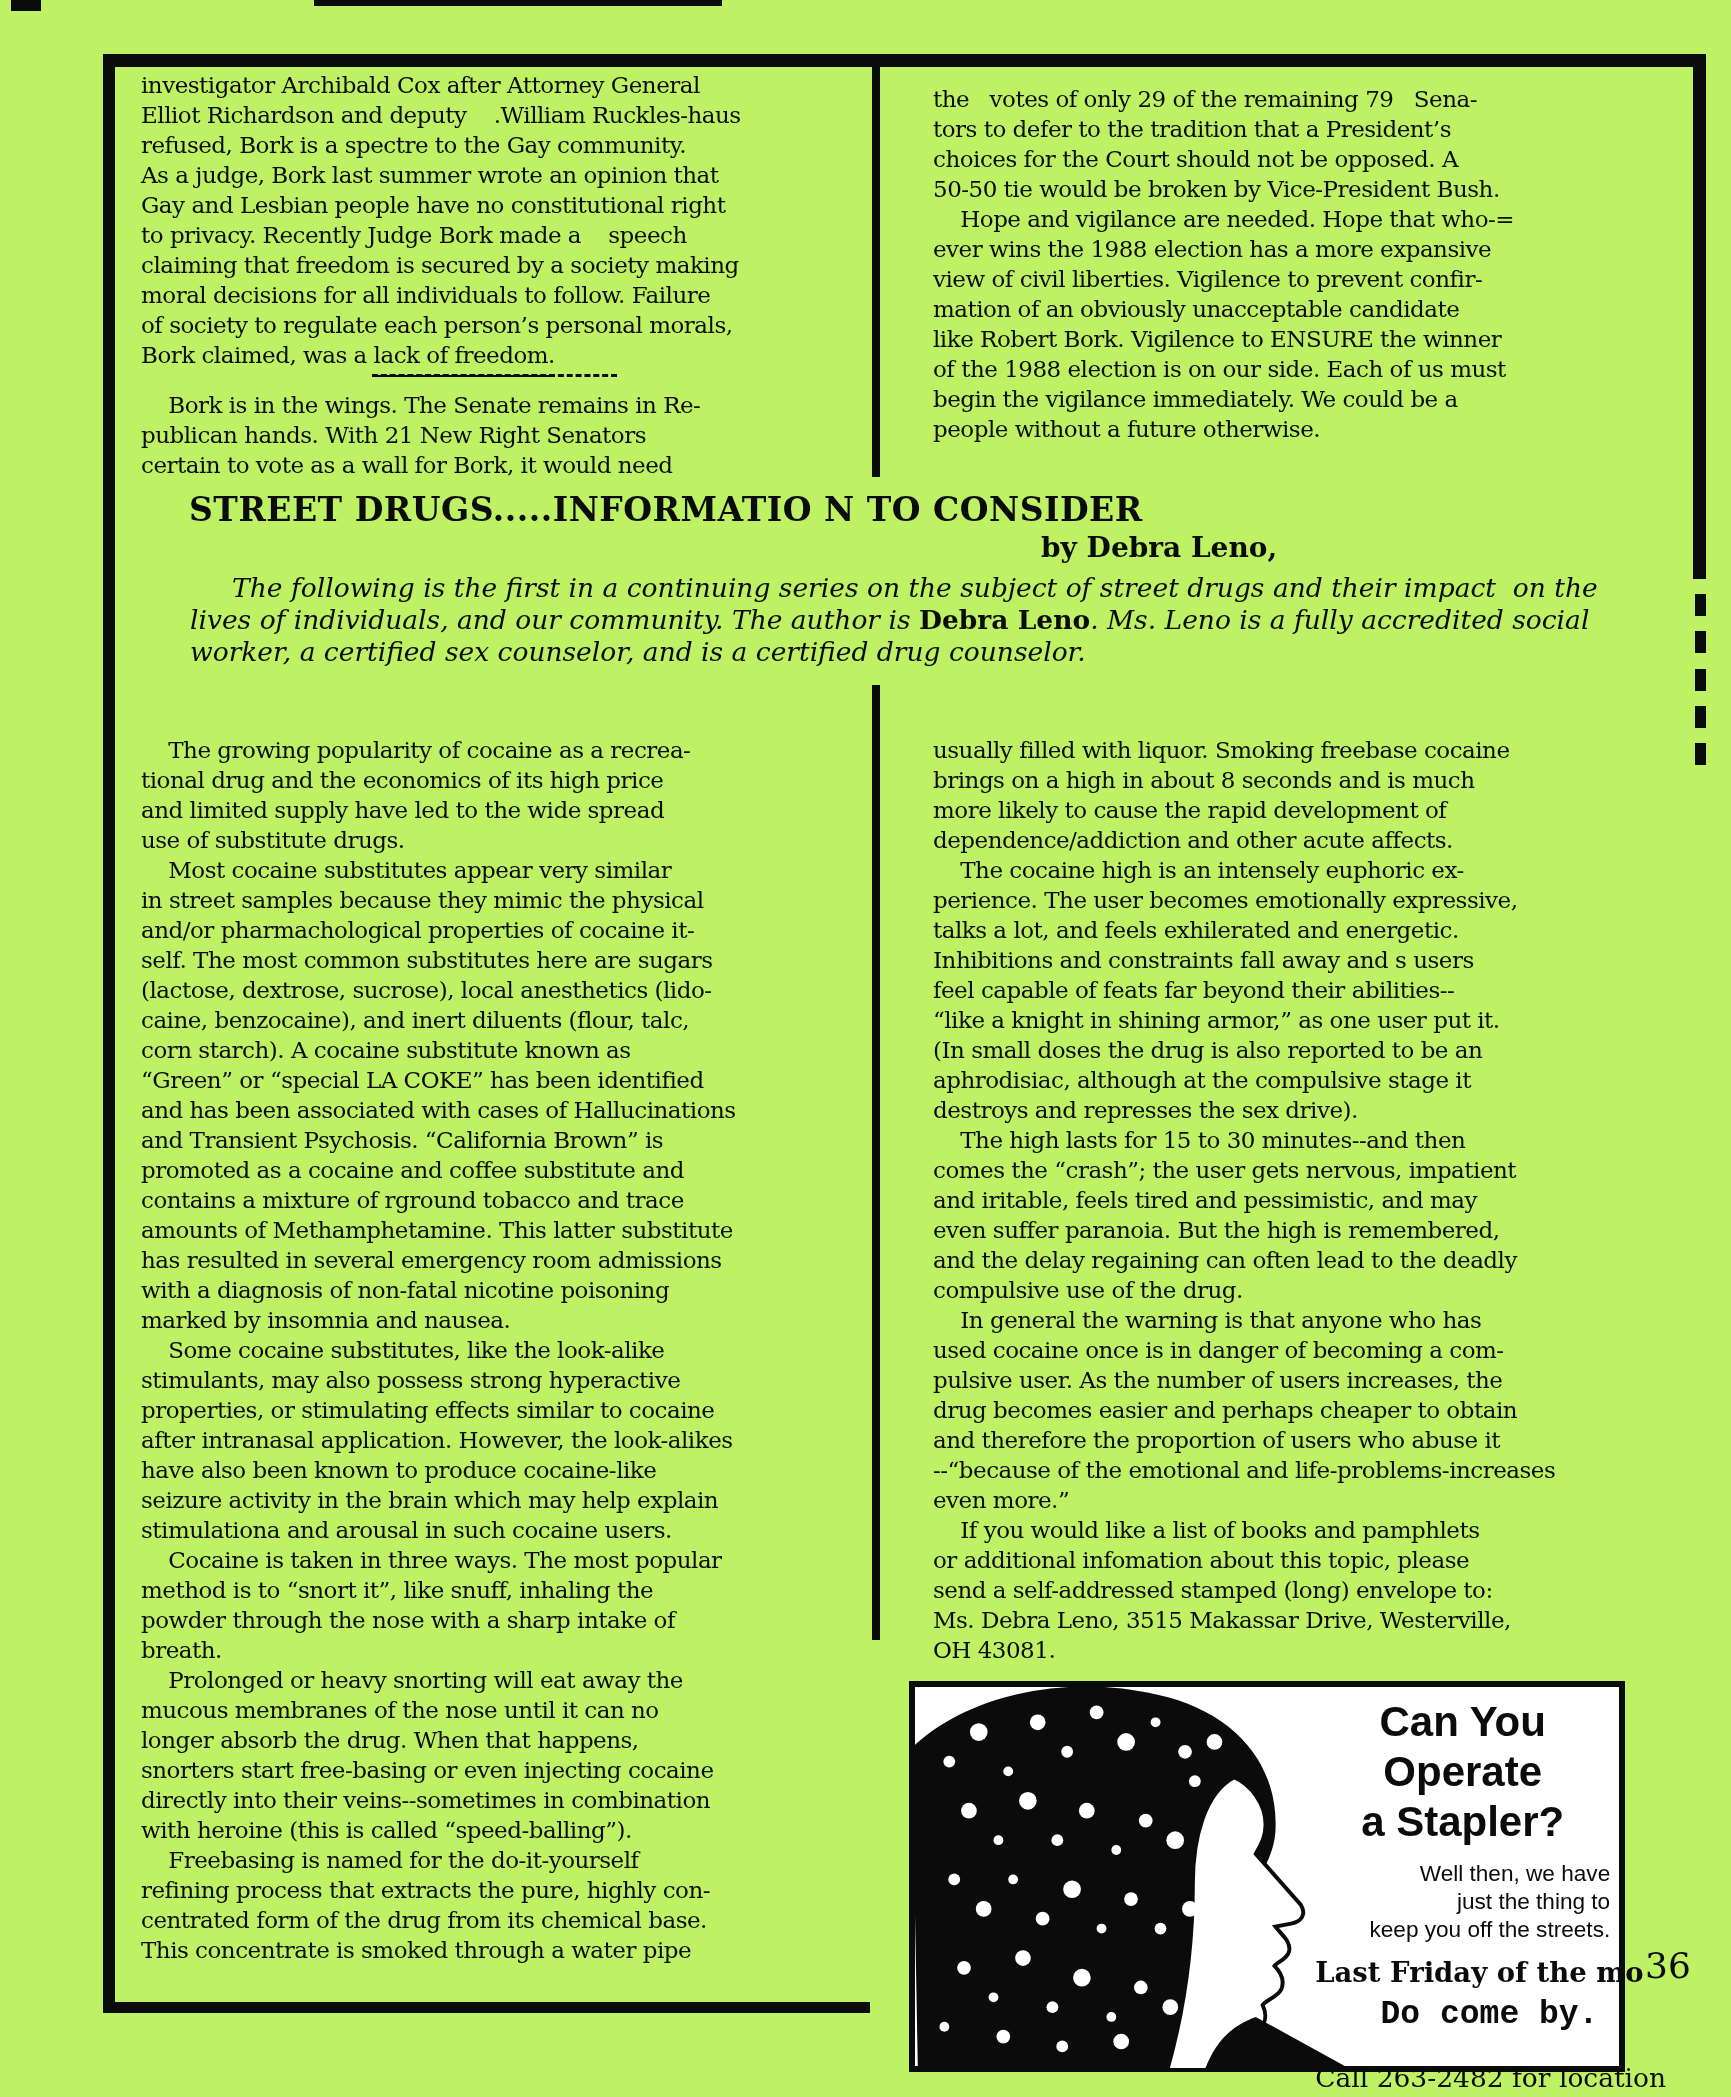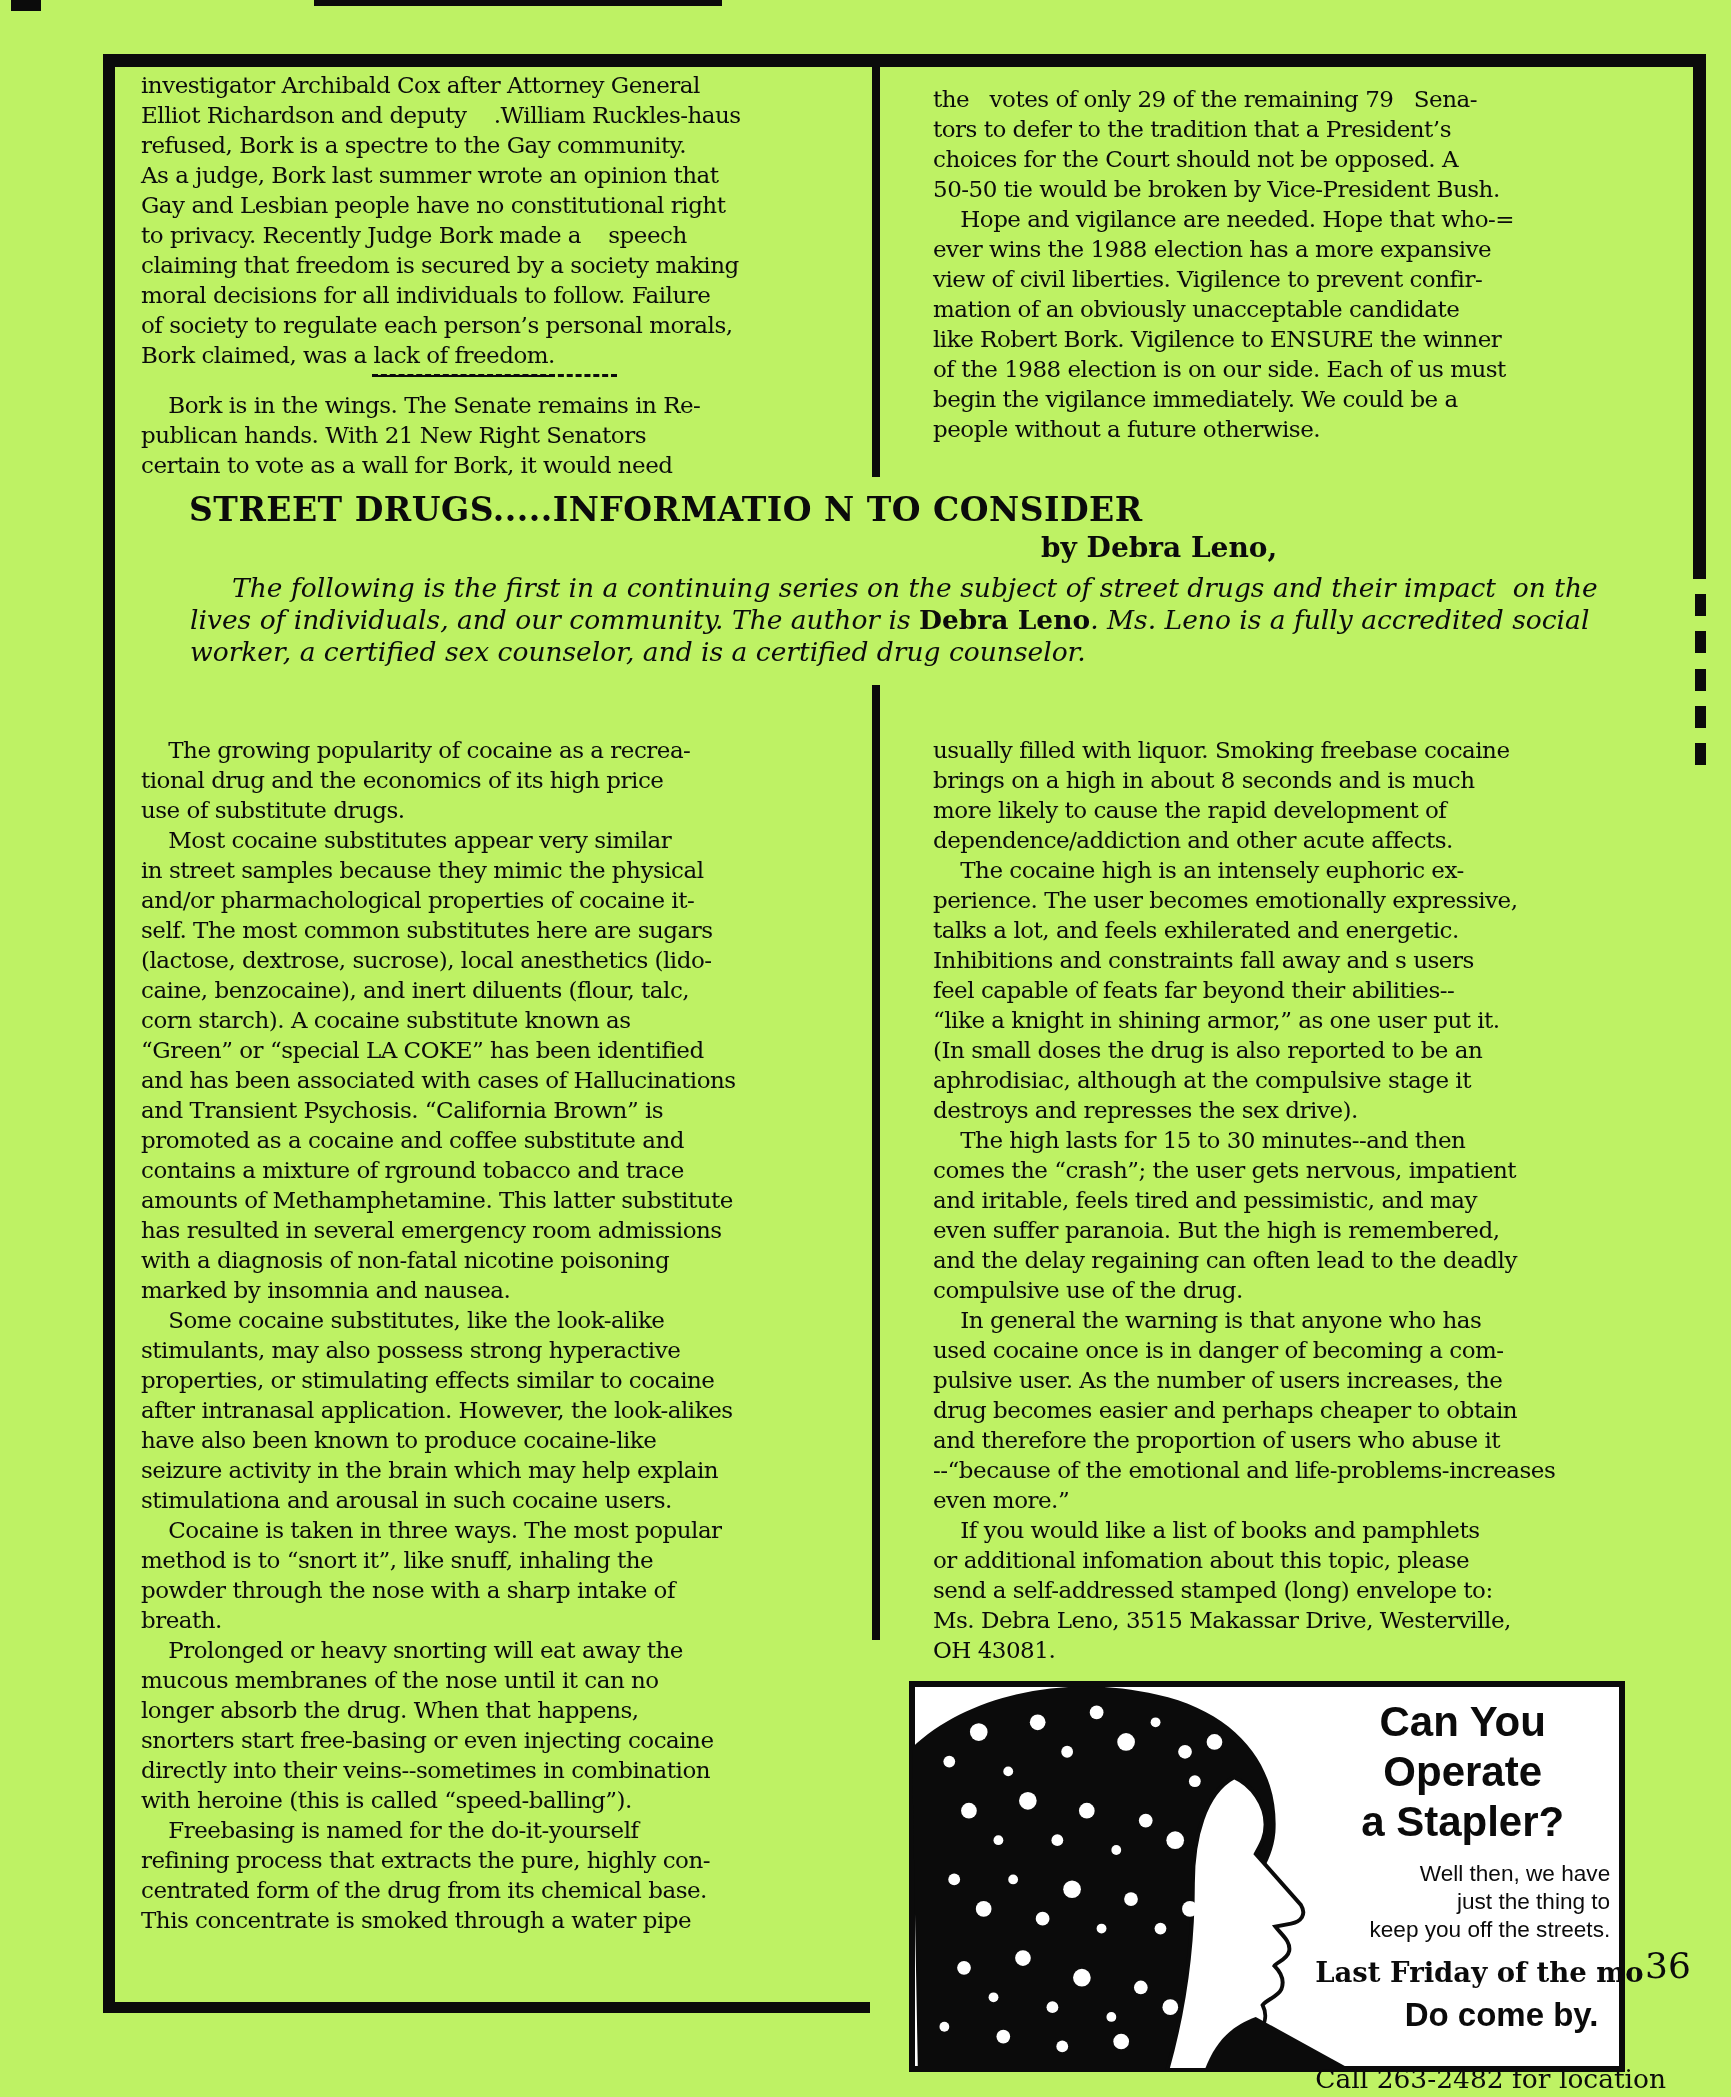--- a/index.html
+++ b/index.html
@@ -14,21 +14,21 @@
   .dash-under{height:12.8px;margin-left:231px;width:245px;border-top:3.4px dashed #0b0b0b;margin-top:3.9px;}
   .headline{position:absolute;font-weight:bold;font-size:33px;letter-spacing:0.5px;white-space:pre;}
   .byline{position:absolute;font-weight:bold;font-size:28px;white-space:pre;}
   .intro{position:absolute;font-style:italic;font-size:26.5px;line-height:32px;letter-spacing:0px;}
   .intro .bold-name{font-weight:bold;font-style:normal;}
   .adbox{position:absolute;left:909px;top:1681px;width:704px;height:379px;border:6.9px solid #0b0b0b;background:#fff;}
   .ad-text{position:absolute;right:8.8px;top:9.8px;width:295px;text-align:right;}
   .ad-headline{font-family:"Liberation Sans",sans-serif;font-weight:bold;font-size:42px;line-height:50px;text-align:center;}
   .ad-sub{font-family:"Liberation Sans",sans-serif;font-size:22.6px;line-height:28px;margin-top:13.7px;}
   .ad-event{font-weight:bold;font-size:27.5px;margin-top:11.8px;white-space:pre;}
-  .ad-invite{font-family:Liberation Sans, sans-serif;font-weight:bold;font-size:33px;margin-top:7.9px;padding-right:11.8px;}
+  .ad-invite{font-family:Liberation Mono, monospace;font-weight:bold;font-size:33px;margin-top:7.9px;padding-right:11.8px;}
   .ad-phone{font-weight:normal;font-size:26.5px;margin-top:28.5px;white-space:pre;}
   .pagenum{position:absolute;left:1645px;top:1945px;font-size:36px;}
   .headsvg{position:absolute;left:-4.9px;top:-3.9px;}
 </style>
 </head>
 <body>
 
 <div id="page">
 
   <div class="artifact" style="left:10.8px;top:0;width:30px;height:10.8px;"></div>
@@ -91,20 +91,21 @@
   <div class="intro" style="left:190px;top:572px;width:1473px;">
     <div class="tline">     The following is the first in a continuing series on the subject of street drugs and their impact  on the</div>
     <div class="tline"><span>lives of individuals, and our community. The author is </span><span class="bold-name">Debra Leno</span><span>. Ms. Leno is a fully accredited social</span></div>
     <div class="tline">worker, a certified sex counselor, and is a certified drug counselor.</div>
   </div>
 
   <div class="col" style="left:141px;top:735px;width:736px;">
     <div>
         <div class="tline">    The growing popularity of cocaine as a recrea-</div>
         <div class="tline">tional drug and the economics of its high price</div>
+        <div class="tline">and limited supply have led to the wide spread</div>
         <div class="tline">use of substitute drugs.</div>
         <div class="tline">    Most cocaine substitutes appear very similar</div>
         <div class="tline">in street samples because they mimic the physical</div>
         <div class="tline">and/or pharmachological properties of cocaine it-</div>
         <div class="tline">self. The most common substitutes here are sugars</div>
         <div class="tline">(lactose, dextrose, sucrose), local anesthetics (lido-</div>
         <div class="tline">caine, benzocaine), and inert diluents (flour, talc,</div>
         <div class="tline">corn starch). A cocaine substitute known as</div>
         <div class="tline">“Green” or “special LA COKE” has been identified</div>
         <div class="tline">and has been associated with cases of Hallucinations</div>

